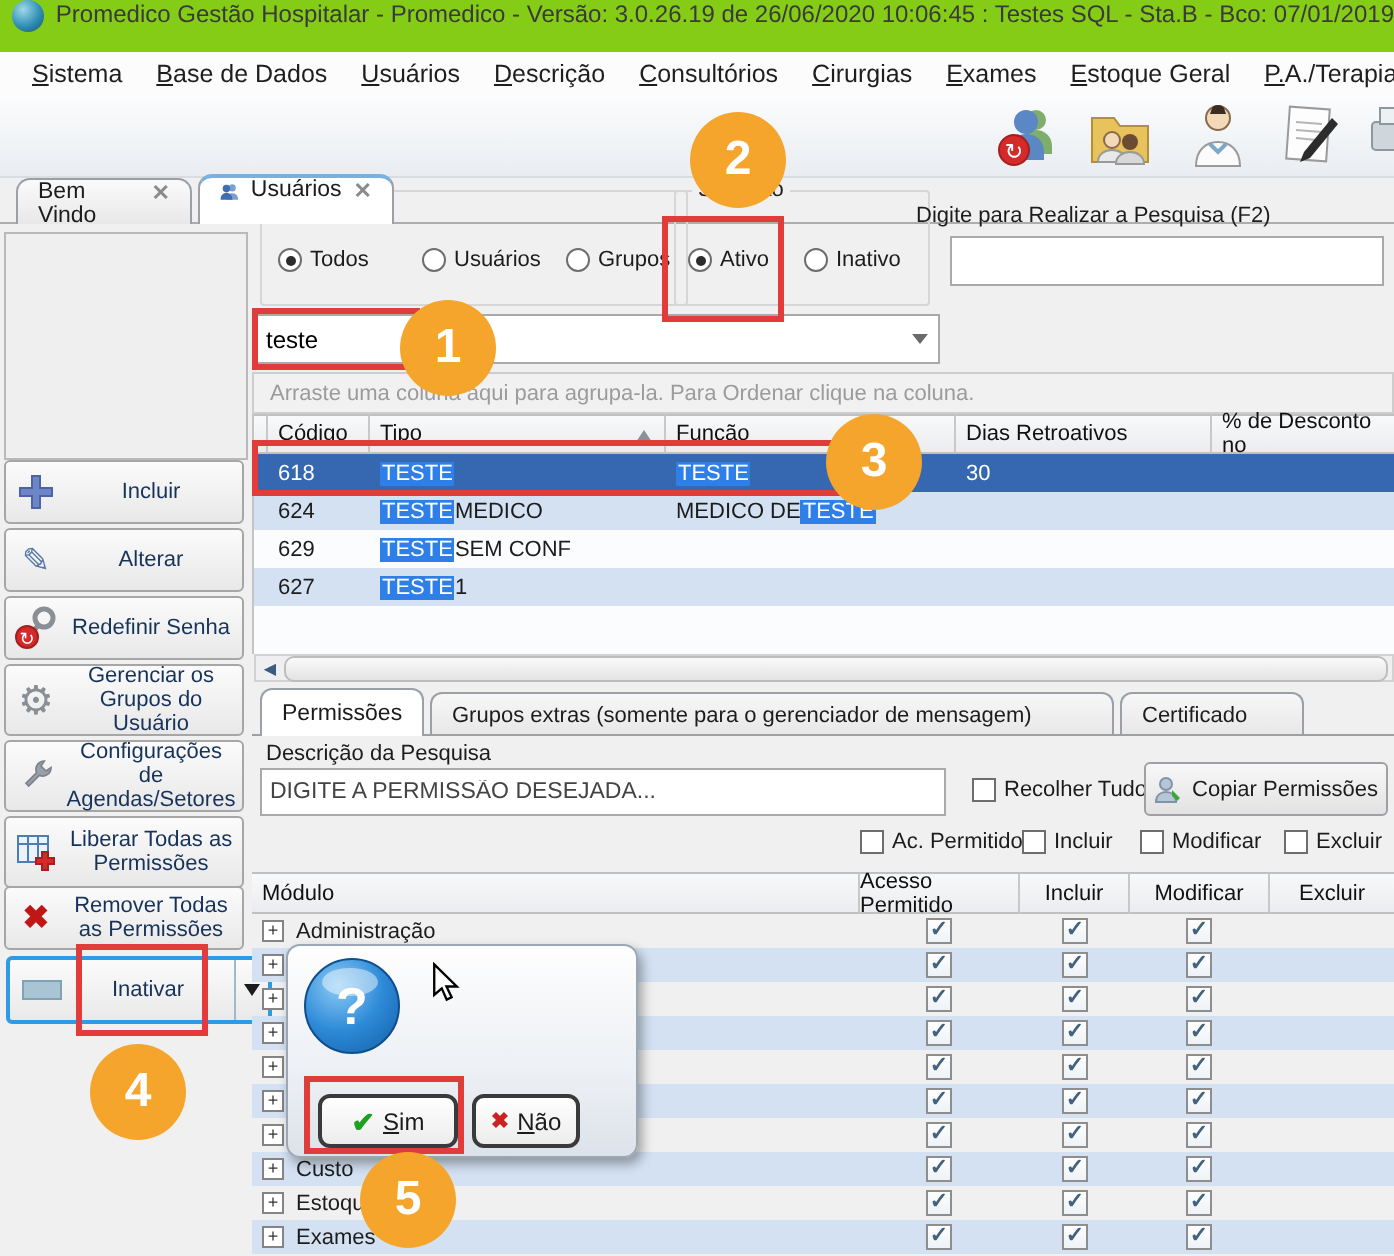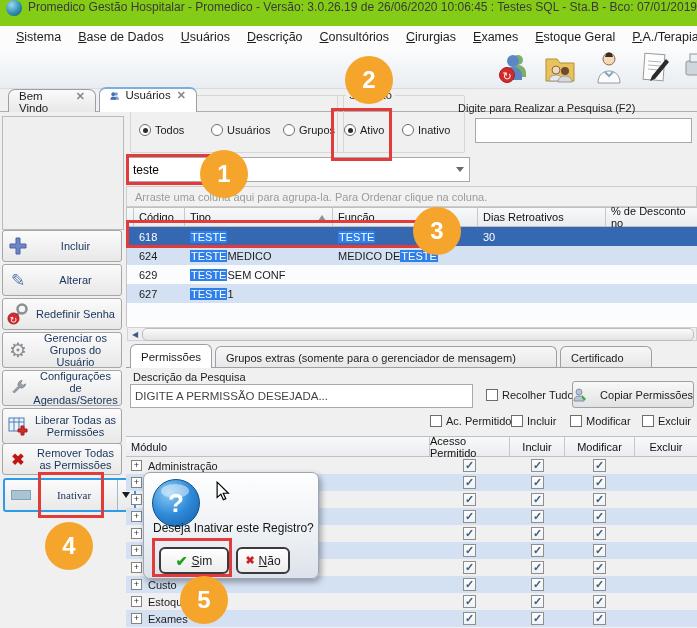--- a/index.html
+++ b/index.html
@@ -21,21 +21,21 @@
   .tab1.active{background:#FFFFFF;border-top:2px solid #7AB0DE;height:25px;top:87px;z-index:3;}
   .tab-close{color:#8a8a8a;font-weight:bold;font-size:11px;}
   .page-border{left:0;top:111px;width:697px;height:1px;background:#ADADAD;}
   
   .side-panel{left:2px;top:116px;width:120px;height:112px;background:#EFEFEF;border:1px solid #B9B9B9;}
   .side-btn{position:absolute;left:2px;width:120px;background:linear-gradient(#FBFBFB,#E8E8E8);border:1px solid #A6A6A6;border-radius:3px;
     box-sizing:border-box;display:flex;align-items:center;padding:2px 3px;gap:3px;cursor:pointer;}
   .side-btn .lbl{flex:1;text-align:center;color:#17335a;font-size:11px;line-height:12px;}
   .side-ic{width:24px;min-width:24px;height:24px;display:flex;align-items:center;justify-content:center;font-size:17px;}
   .inativar{left:3px;top:478px;width:133px;height:34px;border:2px solid #2E9BE6;border-radius:3px;background:linear-gradient(#FBFBFB,#E9E9E9);
-    box-sizing:border-box;display:flex;align-items:center;cursor:pointer;font-family:Liberation Serif, serif;}
+    box-sizing:border-box;display:flex;align-items:center;cursor:pointer;}
   .inativar .bar{width:18px;height:8px;background:#A9C4D3;border:1px solid #7FA3B5;margin-left:6px;}
   .inativar .lbl{flex:1;text-align:center;color:#17335a;}
   .inativar .split{width:16px;align-self:stretch;border-left:1px solid #9fb9cb;display:flex;align-items:center;justify-content:center;}
   .caret-down{width:0;height:0;border-left:4px solid transparent;border-right:4px solid transparent;border-top:6px solid #1c1c1c;}
   
   .groupbox{position:absolute;border:1px solid #D6D6D6;border-radius:2px;}
   .gb-legend{position:absolute;top:-7px;left:8px;background:#F0F0F0;padding:0 3px;font-size:11px;color:#222;}
   .radio{display:flex;align-items:center;gap:4px;position:absolute;cursor:pointer;}
   .rdot{width:12px;height:12px;border-radius:50%;border:1px solid #6d6d6d;background:#fff;box-sizing:border-box;position:relative;}
   .rdot.sel::after{content:"";position:absolute;left:2.5px;top:2.5px;width:5px;height:5px;border-radius:50%;background:#2c2c2c;}
@@ -61,21 +61,21 @@
   .hs-arrow{width:14px;height:12px;display:flex;align-items:center;justify-content:center;color:#3c5a82;font-size:8px;cursor:pointer;}
   .hs-thumb{flex:1;height:11px;margin-right:2px;background:linear-gradient(#FAFAFA,#E3E3E3);border:1px solid #BDBDBD;border-radius:5px;cursor:pointer;}
   
   .tab2{position:absolute;height:22px;top:346px;border:1px solid #9aa0a6;border-bottom:none;border-radius:6px 6px 0 0;background:linear-gradient(#F7F7F7,#E7E7E7);
     display:flex;align-items:center;padding:0 10px;font-size:11px;box-sizing:border-box;cursor:pointer;}
   .tab2.active{background:#FFFFFF;top:344px;height:24px;z-index:3;font-size:11.5px;}
   .tab2-line{left:126px;top:367px;width:571px;height:1px;background:#9aa0a6;}
   .checkbox{width:12px;height:12px;border:1px solid #6d6d6d;background:#fff;box-sizing:border-box;}
   .cb-row{position:absolute;display:flex;align-items:center;gap:4px;font-size:11px;cursor:pointer;}
   .btn{position:absolute;background:linear-gradient(#F8F8F8,#E2E2E2);border:1px solid #9EA0A4;border-radius:3px;display:flex;align-items:center;
-    justify-content:space-between;gap:5px;font-size:11px;box-sizing:border-box;cursor:pointer;}
+    justify-content:center;gap:5px;font-size:11px;box-sizing:border-box;cursor:pointer;}
   .grid2head{left:126px;top:436px;width:571px;height:21px;display:flex;position:absolute;}
   .prow{position:absolute;left:126px;width:571px;height:17px;display:flex;align-items:center;font-size:11px;}
   .prow.alt{background:#D3E1F3;}
   .prow .expand{width:11px;height:11px;margin-left:5px;border:1px solid #848484;background:#fff;display:flex;align-items:center;justify-content:center;
     font-size:9px;line-height:9px;color:#333;box-sizing:border-box;cursor:pointer;}
   .prow .pname{margin-left:6px;}
   .pcheck{position:absolute;width:13px;height:13px;border:1px solid #8E8E8E;background:linear-gradient(#FDFDFD,#Eef3f7);box-sizing:border-box;
     color:#44617d;font-size:11px;line-height:11px;text-align:center;font-weight:bold;cursor:pointer;}
   
   .dialog{left:143px;top:472px;width:174px;height:105px;border:1px solid #9BA7B5;border-radius:7px;z-index:20;
@@ -459,21 +459,20 @@
     <span class="pcheck" style="left:337px;top:2px">✓</span>
     <span class="pcheck" style="left:405px;top:2px">✓</span>
     <span class="pcheck" style="left:467px;top:2px">✓</span>
   </div>
 
   <div class="abs dialog">
     <span class="qicon">?</span>
     <svg class="cursor-ic" width="18" height="20" viewBox="0 0 12 17">
       <path d="M1 1 L1 14 L4.2 11.2 L6.3 16 L8.4 15 L6.2 10.4 L10.6 10.4 Z" fill="#fff" stroke="#000" stroke-width="1"></path>
     </svg>
-    <div class="dlg-msg">Deseja Inativar este Registro?</div>
     <div class="dlg-btn" style="left:15px;width:70px">
       <span style="color:#1fa01f;font-weight:bold;font-size:14px">✔</span>
       <span class="dlg-label">Sim</span>
     </div>
     <div class="dlg-btn" style="left:92px;width:54px">
       <span style="color:#cc2222;font-weight:bold;font-size:11px">✖</span>
       <span class="dlg-label">Não</span>
     </div>
   </div>
 

